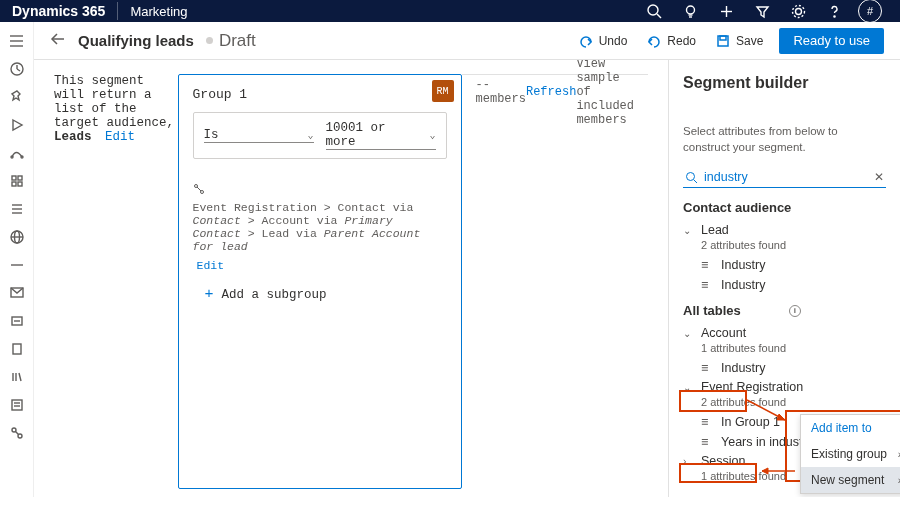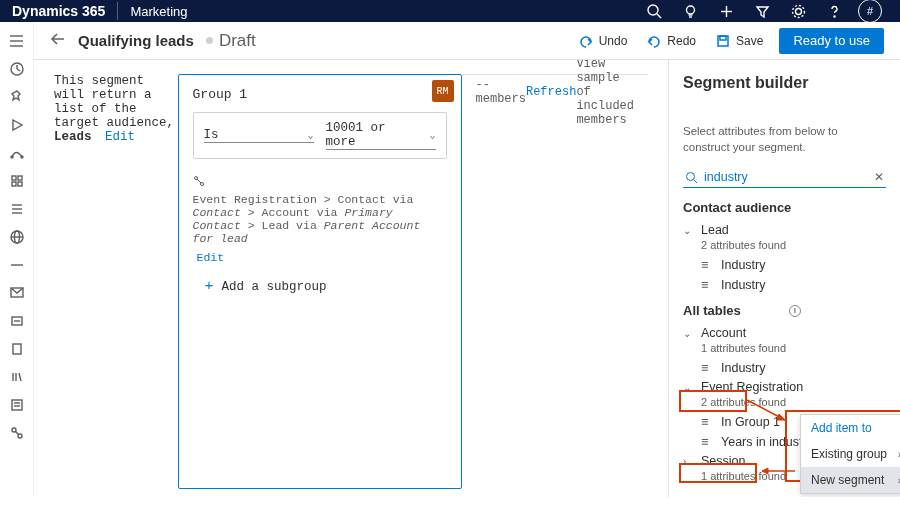--- a/index.html
+++ b/index.html
@@ -36,21 +36,21 @@
   .descrow { font-size: 12.5px; color:#323130; margin-bottom: 12px; }
   .descrow .bold { font-weight:600; }
   .descrow .link { color:#0078d4; cursor:pointer; margin-left:6px; }
 
   .group-card { border: 1.5px solid #0078d4; border-radius: 2px; padding: 12px 14px 14px 14px; }
   .group-title { color:#323130; font-size:13px; margin-bottom:10px; }
   .cond-row { border:1px solid #d2d0ce; border-radius:2px; padding: 8px 10px; display:flex; align-items:center; gap: 12px; font-size:13px; }
   .cond-row .attr { }
   .cond-row .sel { border-bottom:1px solid #8a8886; min-width:110px; display:flex; justify-content:space-between; align-items:center; gap:20px; color:#323130; font-size:12.5px; cursor:pointer; }
   .cond-row .chev { color:#605e5c; font-size:10px; }
-  .path-row { display:flex; align-items:center; gap:6px; font-size:11.5px; color:#605e5c; margin-top:16px; flex-wrap: wrap; }
+  .path-row { display:flex; align-items:center; gap:6px; font-size:11.5px; color:#605e5c; margin-top:24px; flex-wrap: wrap; }
   .path-row .ital { font-style: italic; }
   .path-row .link { color:#0078d4; cursor:pointer; margin-left:4px; }
   .add-sub { display:flex; align-items:center; gap:8px; color:#323130; margin-top:14px; cursor:pointer; font-size:12.5px; padding-left: 12px;}
   .add-sub .plus { color:#0078d4; font-size:15px; }
 
   .footer { border-top:1px solid #e1e1e1; height:34px; display:flex; align-items:center; padding: 0 14px; font-size:12px; color:#605e5c; position:relative; }
   .footer .rm { position:absolute; left:-30px; bottom:6px; width:22px; height:22px; background:#b34f0b; color:#fff; font-size:10px; display:flex; align-items:center; justify-content:center; border-radius:2px; }
   .footer .link { color:#0078d4; cursor:pointer; }
   .footer .spacer { flex:1; }
 

